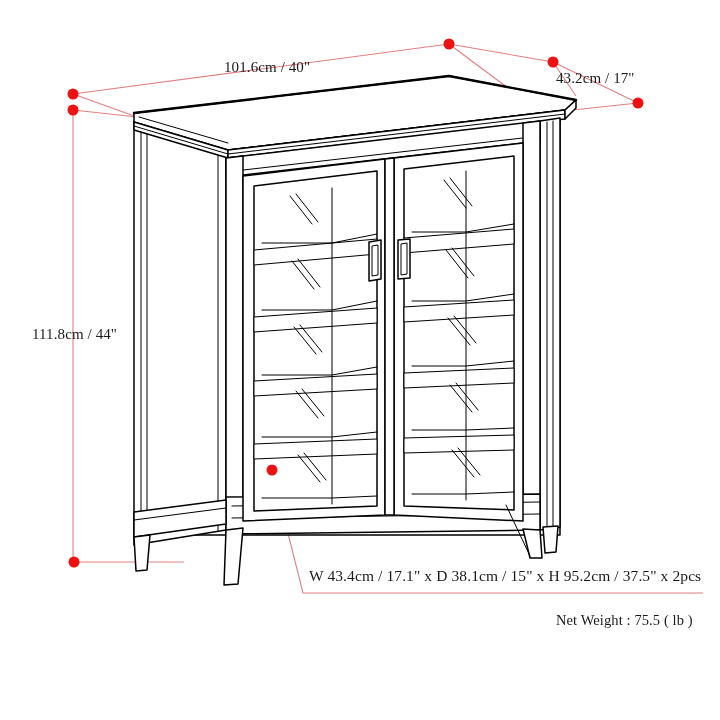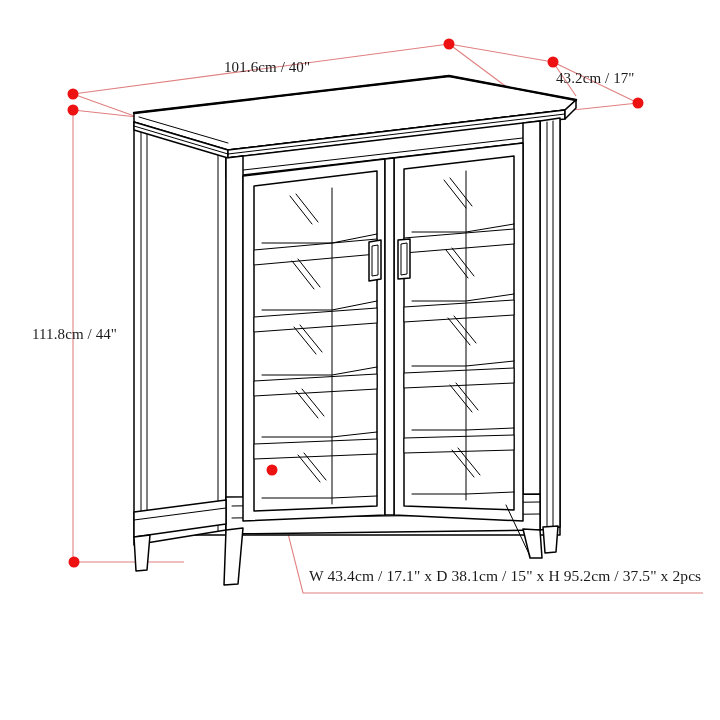--- a/index.html
+++ b/index.html
@@ -243,14 +243,15 @@
   </svg>
 
   <div class="dim-text" id="label-width">101.6cm / 40"</div>
 
   <div class="dim-text" id="label-depth">43.2cm / 17"</div>
 
   <div class="dim-text" id="label-height">111.8cm / 44"</div>
 
   <div class="dim-text" id="label-interior">W 43.4cm / 17.1" x D 38.1cm / 15" x H 95.2cm / 37.5" x 2pcs</div>
 
+  <div class="dim-text" id="label-weight">Net Weight :  75.5 ( lb )</div>
 
 </div>
 
 </body></html>

